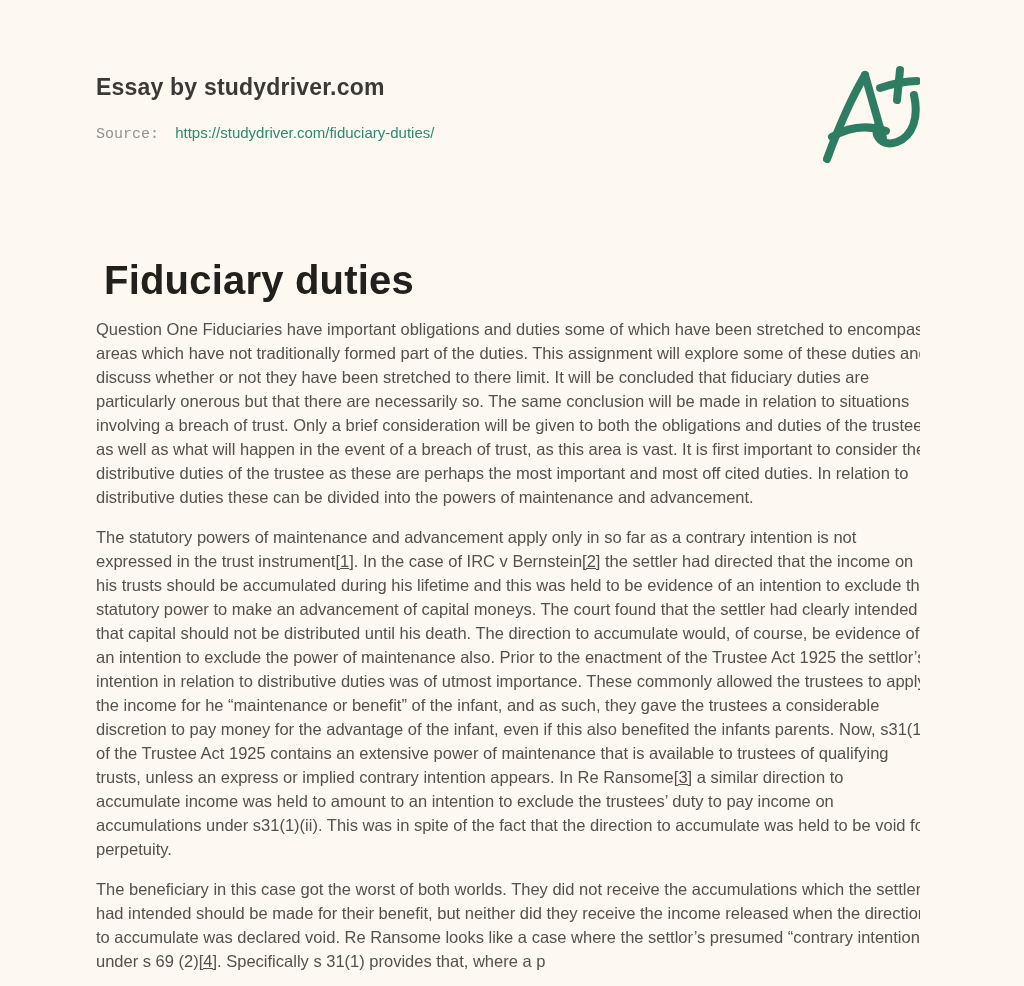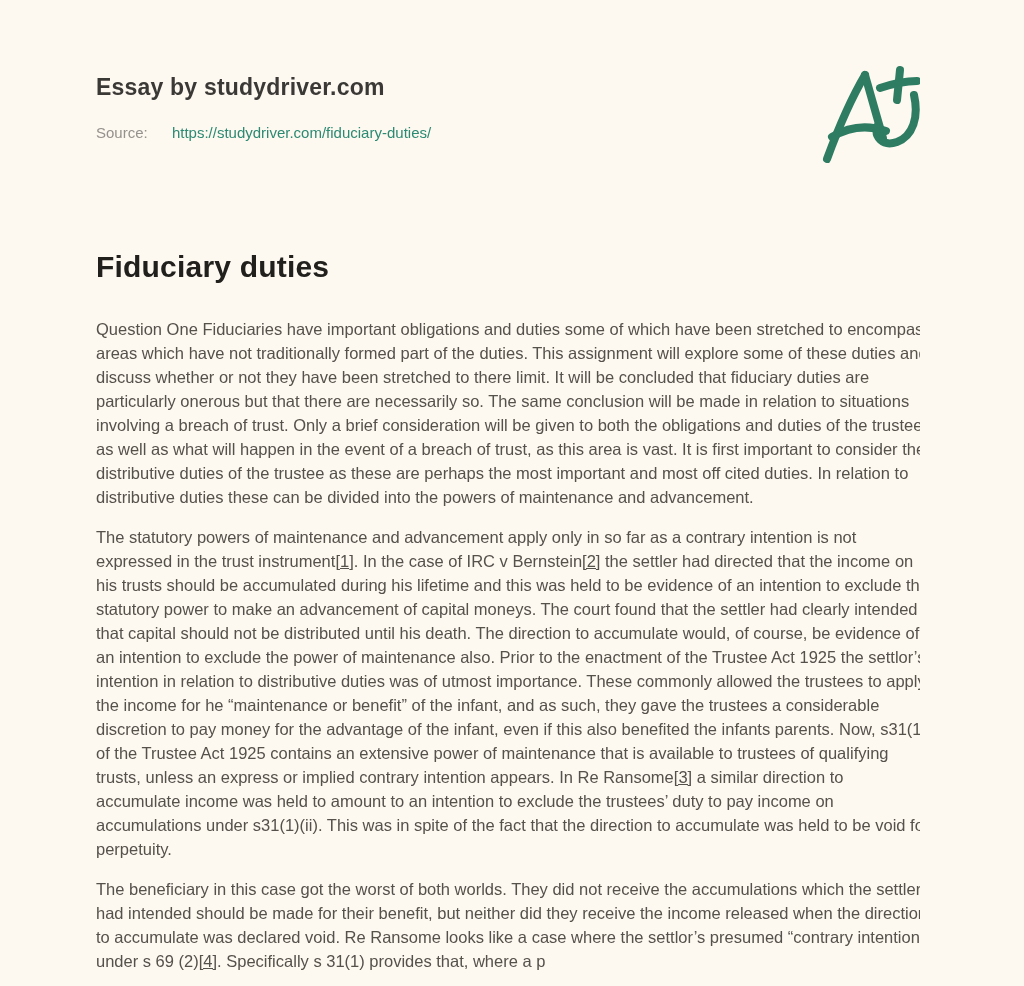--- a/index.html
+++ b/index.html
@@ -27,40 +27,40 @@
   .header-title{
     position:absolute;left:96px;top:74px;
     font-size:23px;font-weight:700;
     color:var(--header-text);
     letter-spacing:0.2px;
   }
   .source-row{
     position:absolute;left:96px;top:124px;
     font-size:15px;
   }
-  .source-label{color:var(--muted-text);}
+  .source-label{color:var(--muted-text);font-family:Liberation Mono, monospace;}
   .source-link{
     color:var(--link-teal);
     text-decoration:none;
-    margin-left:20px;
+    margin-left:12px;
   }
   .logo{
     position:absolute;left:820px;top:62px;
     width:108px;height:104px;
   }
   .logo path{
     fill:none;
     stroke:var(--logo-green);
     stroke-width:8;
     stroke-linecap:round;
   }
   .essay-title{
     position:absolute;left:96px;top:250px;
-    margin:0;
-    font-size:30px;font-weight:700;
+    margin:8px;
+    font-size:40px;font-weight:700;
     color:var(--title-text);
     letter-spacing:0.2px;
   }
   .essay-body{
     position:absolute;left:96px;top:313px;
     width:836px;
     font-size:16.5px;
     line-height:24px;
     color:var(--body-text);
   }

